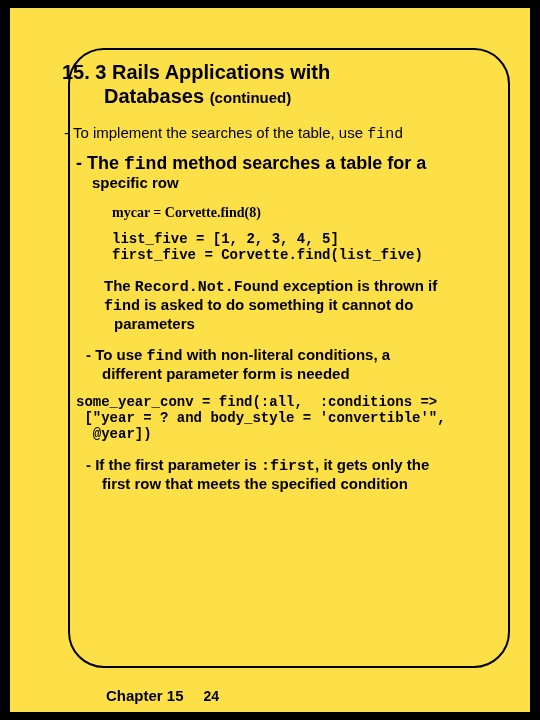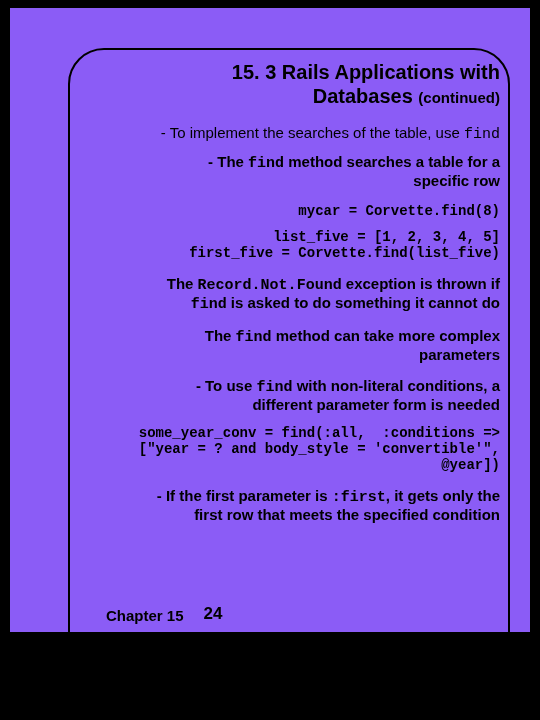--- a/index.html
+++ b/index.html
@@ -9,23 +9,22 @@
     background: #000;
     font-family: Arial, Helvetica, sans-serif;
     position: relative;
     overflow: hidden;
   }
   .page {
     position: absolute;
     left: 10px;
     top: 8px;
     width: 520px;
-    height: 624px;
-    background: #8b5cf6;
-    text-align: right;
+    height: 704px;
+    background: #fde047;
   }
   .frame {
     position: absolute;
     left: 58px;
     top: 40px;
     width: 442px;
     height: 620px;
     border: 2px solid #000;
     border-radius: 36px;
     padding: 10px 0 0 0;
@@ -49,37 +48,37 @@
     font-weight: bold;
   }
   .b1 {
     margin-top: 16px;
     font-size: 15px;
     font-weight: normal;
     padding-left: 2px;
   }
   .b2 {
     margin-top: 10px;
-    font-size: 15px;
+    font-size: 18px;
     font-weight: bold;
     padding-left: 14px;
   }
   .b2-cont {
     font-size: 15px;
     font-weight: bold;
     padding-left: 30px;
   }
   .code {
     font-family: "Courier New", Courier, monospace;
     font-size: 14px;
     font-weight: bold;
     white-space: pre;
   }
   .codei { font-family: "Courier New", Courier, monospace; }
-  .codeblock1 { margin: 14px 0 0 50px; }
+  .codeblock1 { margin: 14px 0 0 50px; font-family: Liberation Serif, serif; }
   .codeblock2 { margin: 10px 0 0 50px; }
   .para {
     margin-top: 14px;
     font-size: 15px;
     font-weight: bold;
     padding-left: 42px;
   }
   .para-cont {
     font-size: 15px;
     font-weight: bold;
@@ -90,33 +89,33 @@
     margin-top: 14px;
     font-size: 15px;
     font-weight: bold;
     padding-left: 24px;
   }
   .b3-cont {
     font-size: 15px;
     font-weight: bold;
     padding-left: 40px;
   }
-  .codeblock4 { margin: 12px 0 0 22px; }
+  .codeblock4 { margin: 12px 0 0 14px; }
   .footer {
     position: absolute;
     left: 14px;
     bottom: 8px;
     width: 100%;
     display: flex;
     align-items: flex-end;
     font-weight: bold;
   }
   .chapter { font-size: 15px; margin-left: 82px; }
   .copy { font-size: 11px; margin-left: 14px; position: relative; top: -1px; }
-  .pnum { font-size: 17px; margin-left: 20px; }
+  .pnum { font-size: 14px; margin-left: 20px; }
 </style>
 </head>
 <body>
 
 <div class="page">
   <div class="frame">
     <div class="inner">
 
       <div class="title">15. 3 Rails Applications with</div>
       <div class="title-sub">
@@ -137,23 +136,20 @@
       <div class="code codeblock2">list_five = [1, 2, 3, 4, 5]
 first_five = Corvette.find(list_five)</div>
 
       <div class="para">
         <span>The </span><span class="codei">Record.Not.Found</span><span> exception is thrown if</span>
       </div>
       <div class="para-cont" style="padding-left:42px;">
         <span class="codei">find</span><span> is asked to do something it cannot do</span>
       </div>
 
-      <div class="para">
-        <span>The </span><span class="codei">find</span><span> method can take more complex</span>
-      </div>
       <div class="para-cont">parameters</div>
 
 
       <div class="b3">
         <span>- To use </span><span class="codei">find</span><span> with non-literal conditions, a</span>
       </div>
       <div class="b3-cont">different parameter form is needed</div>
 
       <div class="code codeblock4">some_year_conv = find(:all,  :conditions =&gt;
  ["year = ? and body_style = 'convertible'",

